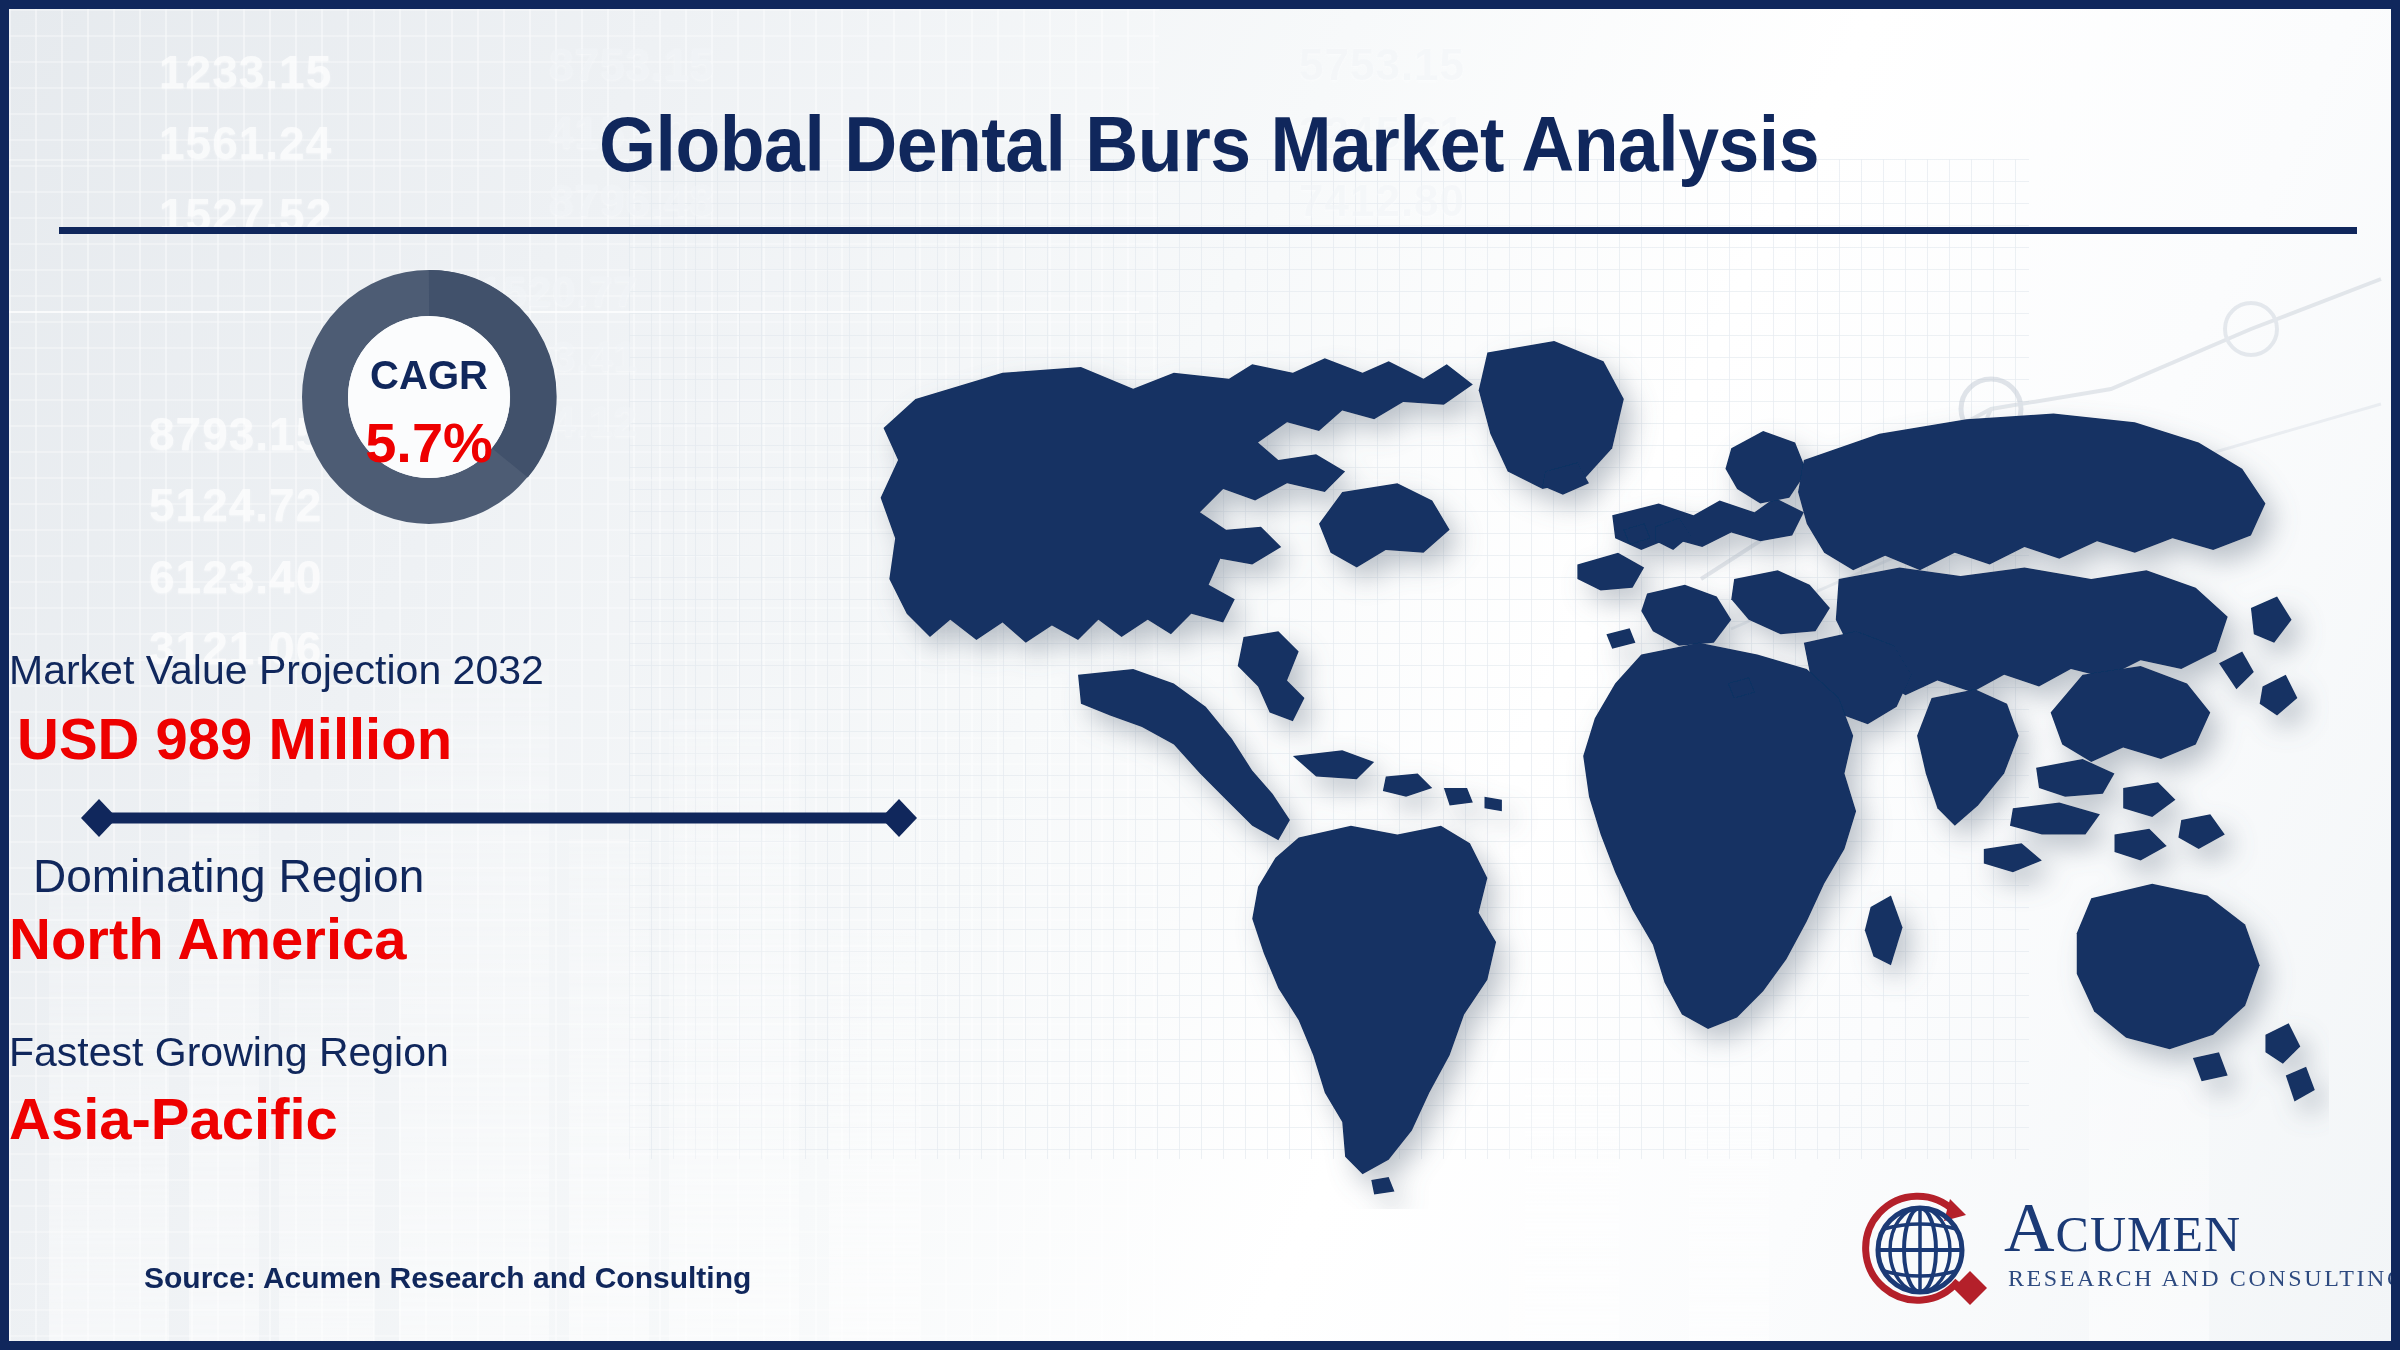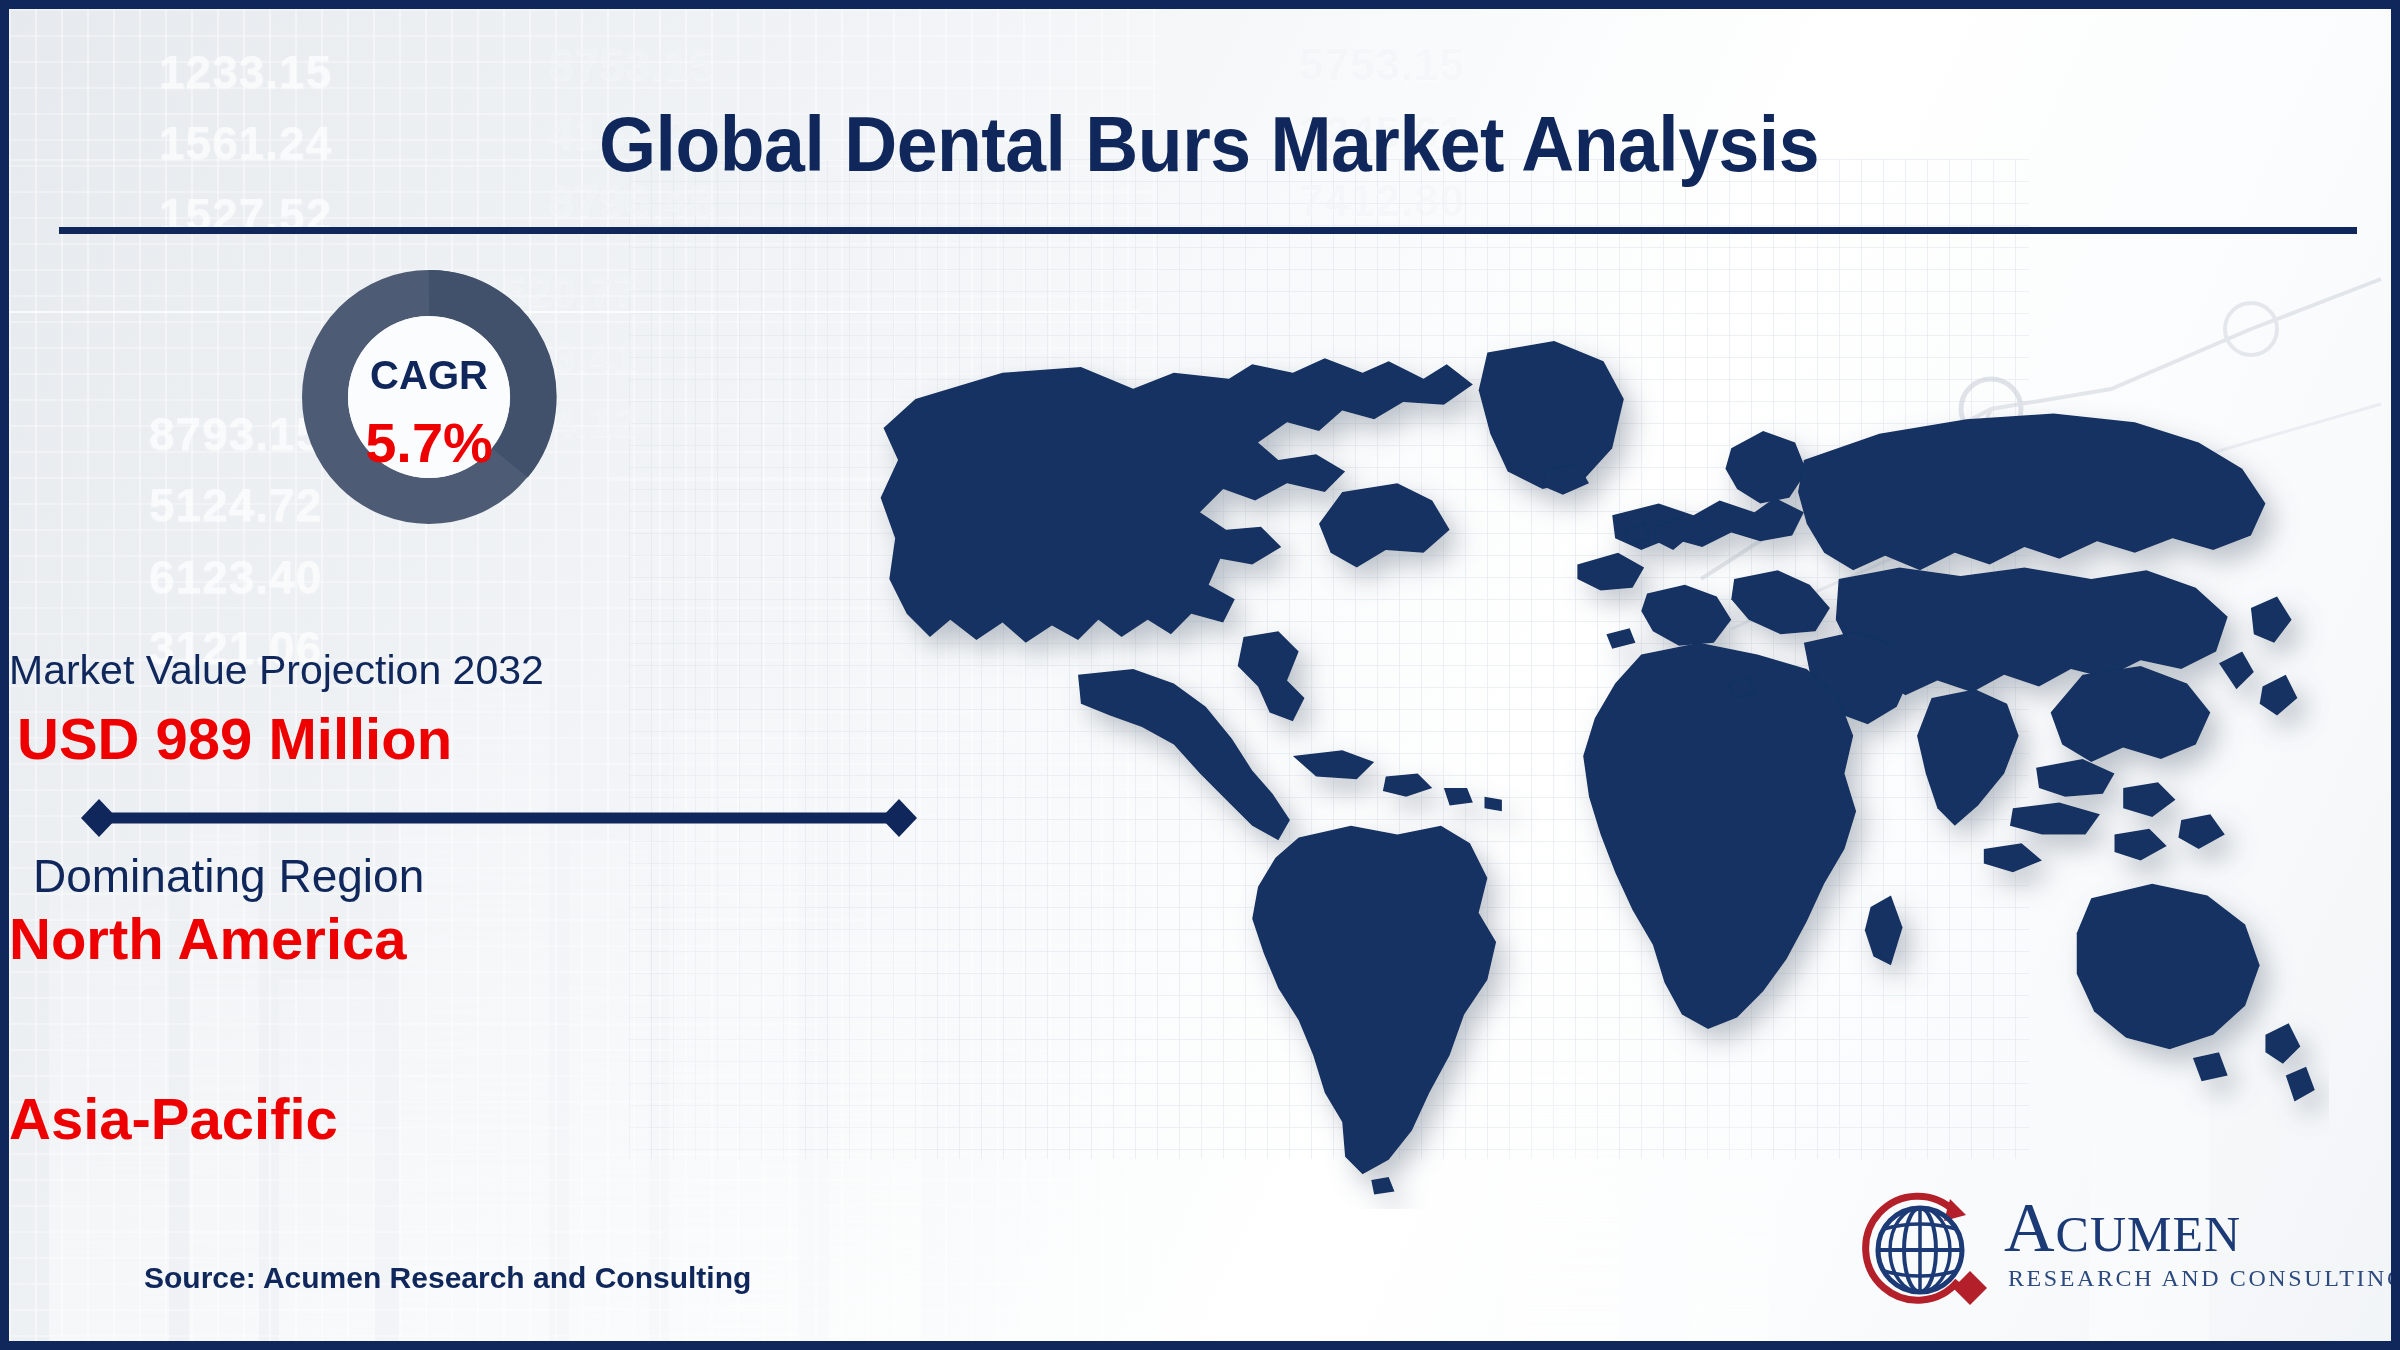--- a/index.html
+++ b/index.html
@@ -291,20 +291,21 @@
 
   <svg class="arrow-divider" viewBox="0 0 860 46">
     <line x1="30" y1="23" x2="830" y2="23" stroke="#10275c" stroke-width="11"></line>
     <polygon points="30,4 48,23 30,42 12,23" fill="#10275c"></polygon>
     <polygon points="830,4 848,23 830,42 812,23" fill="#10275c"></polygon>
   </svg>
 
   <div class="lbl" id="dom-label">Dominating Region</div>
   <div class="val" id="dom-value">North America</div>
 
+  <div class="lbl" id="fast-label">Fastest Growing Region</div>
   <div class="val" id="fast-value">Asia-Pacific</div>
 
   <div class="source">Source: Acumen Research and Consulting</div>
 
   <div class="logo">
     <svg width="145" height="130" viewBox="0 0 145 130">
 
       <path d="M100,22 A52 52 0 1 0 104,92" fill="none" stroke="#b4202a" stroke-width="7"></path>
       <polygon points="96,10 112,26 90,32" fill="#b4202a"></polygon>
 

